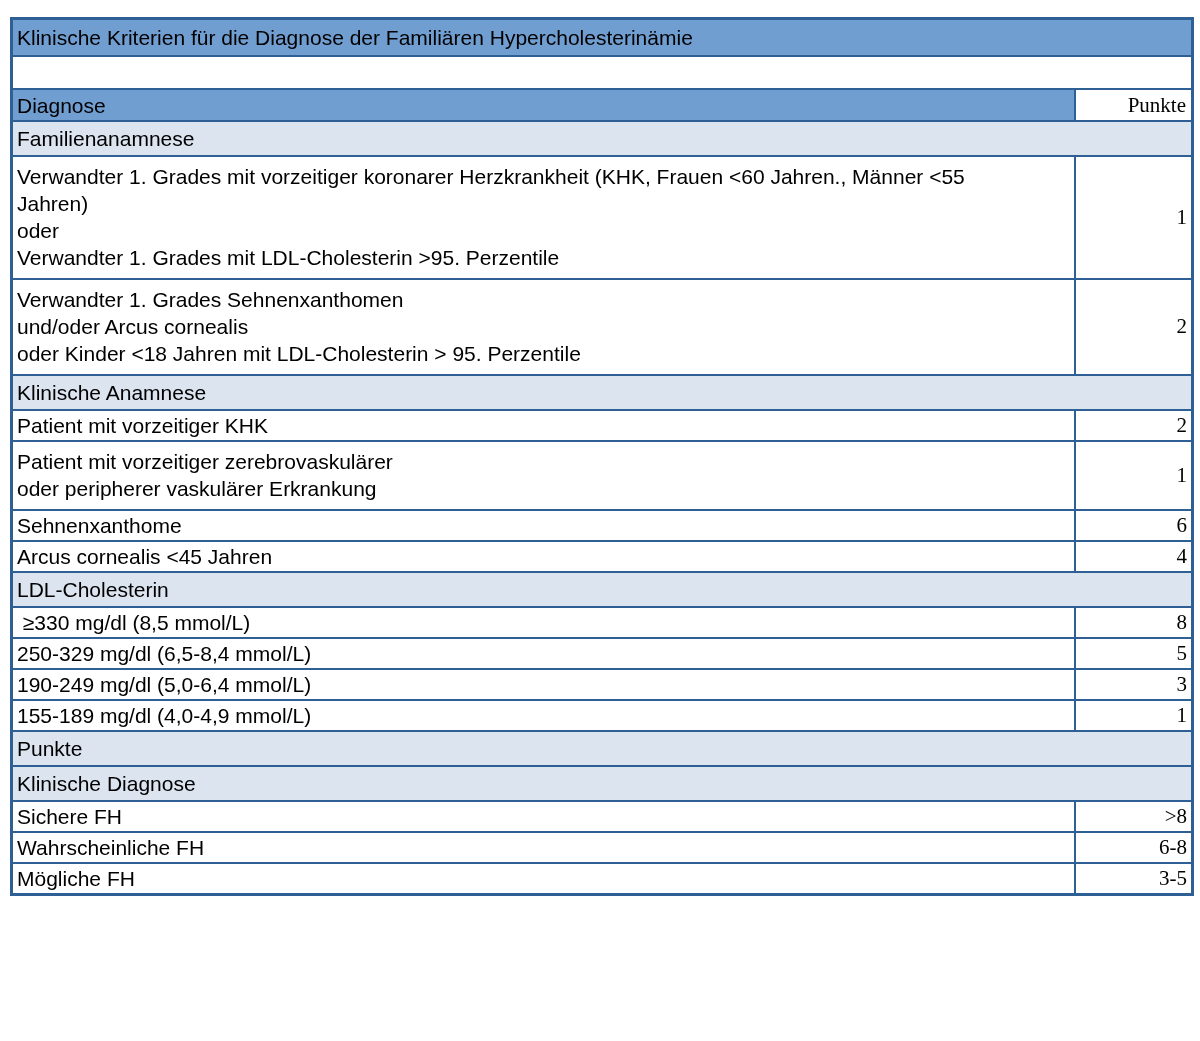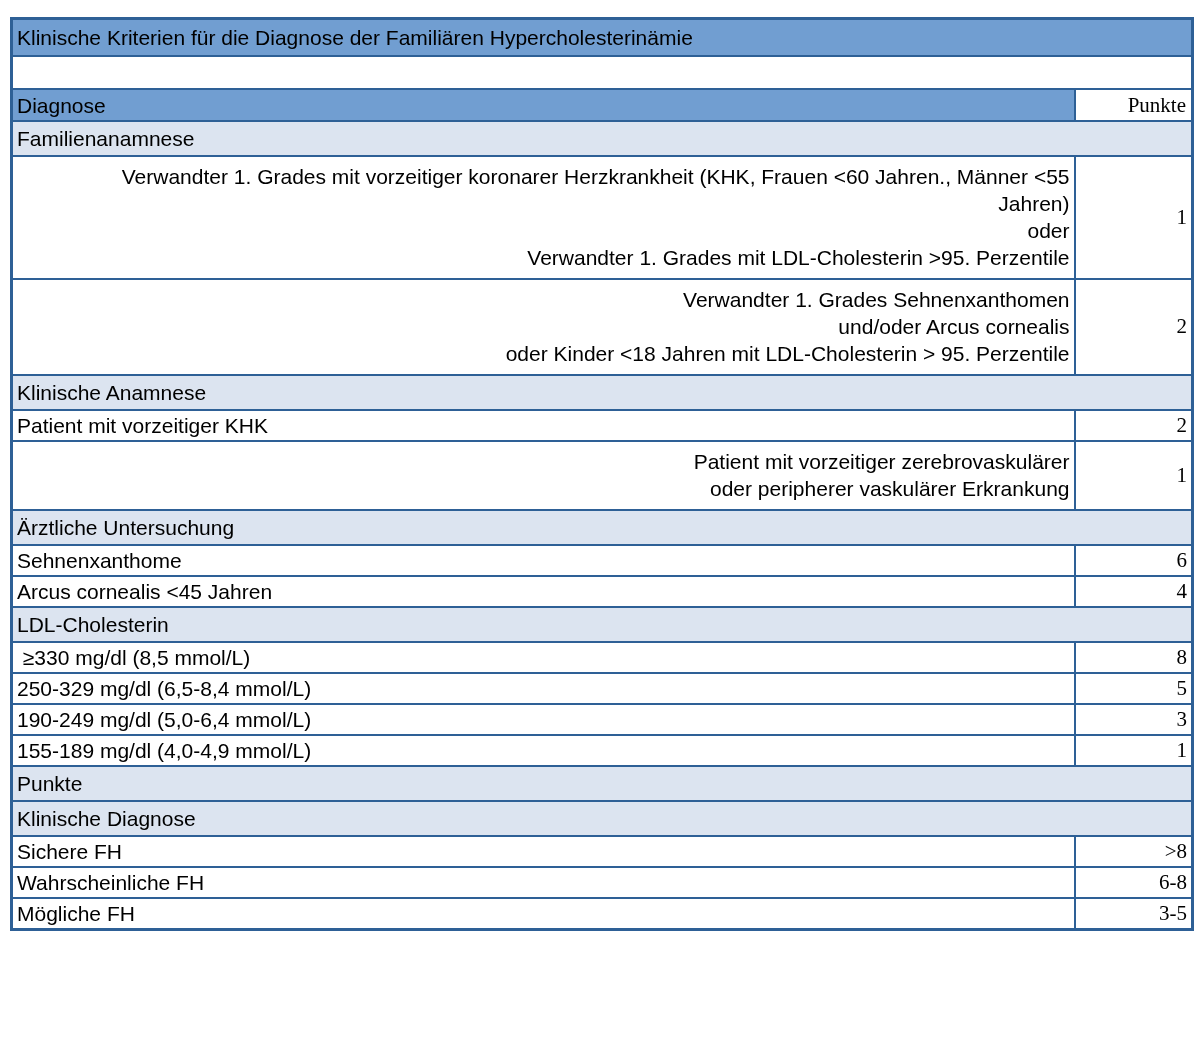--- a/index.html
+++ b/index.html
@@ -64,21 +64,20 @@
   }
   td.pts{
     background:#ffffff;
     text-align:right;
     padding-right:5px;
     font-family:Liberation Serif, serif;
   }
   tr.tall-pad td{
     padding-top:6px;
     padding-bottom:7px;
-    text-align:right;
   }
 </style>
 </head>
 <body>
 
 <div class="page">
   <table class="fh">
     <colgroup>
       <col style="width:1063px">
       <col style="width:118px">
@@ -118,23 +117,20 @@
         <tr>
           <td class="crit">Patient mit vorzeitiger KHK</td>
           <td class="pts">2</td>
         </tr>
         <tr class="tall-pad">
           <td class="crit">Patient mit vorzeitiger zerebrovaskulärer
 oder peripherer vaskulärer Erkrankung</td>
           <td class="pts">1</td>
         </tr>
         <tr>
-          <td class="section-cell" colspan="2">Ärztliche Untersuchung</td>
-        </tr>
-        <tr>
           <td class="crit">Sehnenxanthome</td>
           <td class="pts">6</td>
         </tr>
         <tr>
           <td class="crit">Arcus cornealis &lt;45 Jahren</td>
           <td class="pts">4</td>
         </tr>
         <tr>
           <td class="section-cell" colspan="2">LDL-Cholesterin</td>
         </tr>

